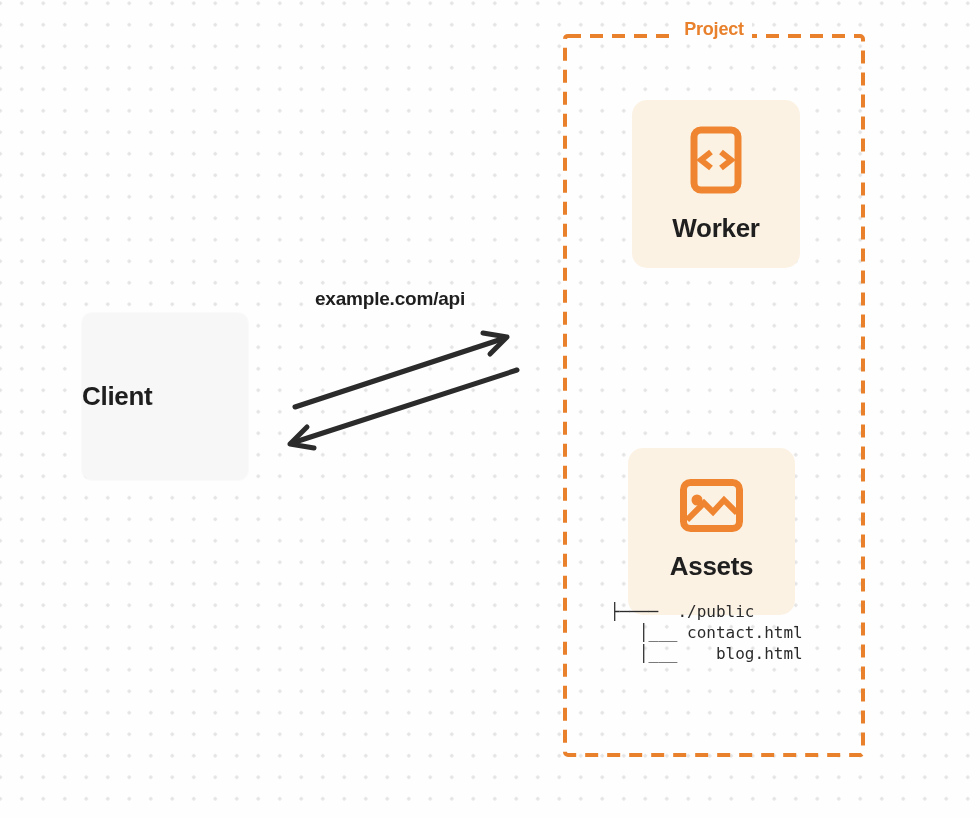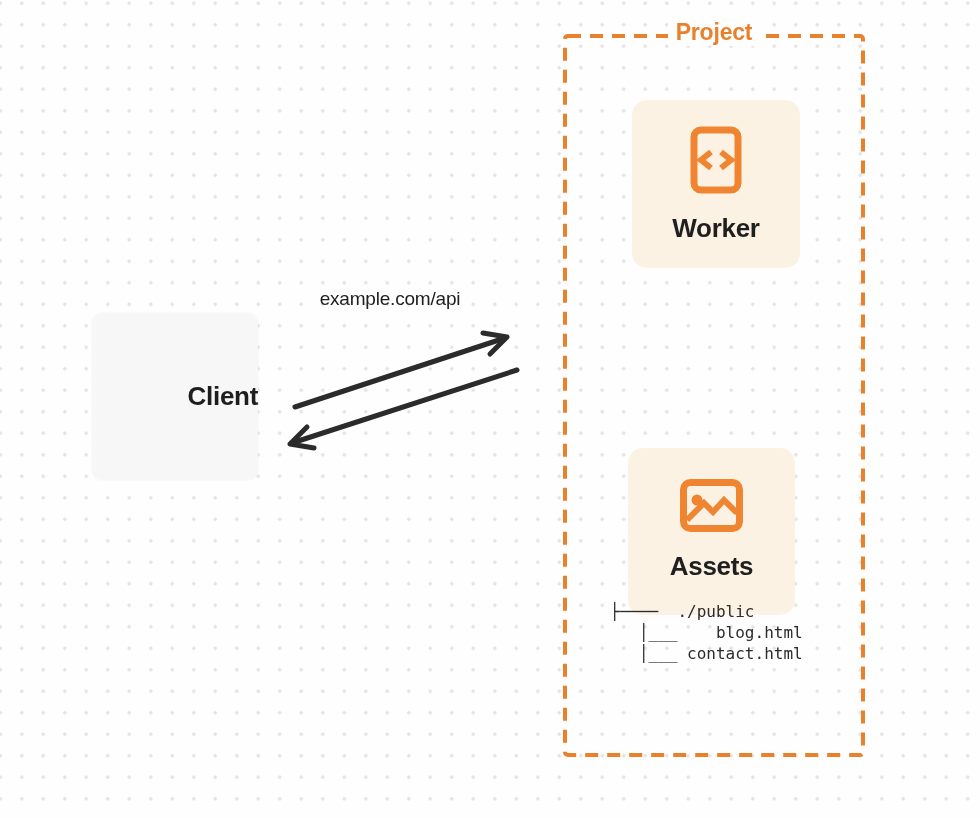--- a/index.html
+++ b/index.html
@@ -11,32 +11,32 @@
     position:relative;
     width:980px;height:818px;
     overflow:hidden;
     background-color:#fefefe;
     background-image:radial-gradient(circle, #e3e3e3 1.5px, transparent 1.7px);
     background-size:21.5px 21.5px;
     background-position:11px 14px;
   }
   
   .client-box{
-    position:absolute;left:92px;top:313px;width:166px;height:167px;
+    position:absolute;left:82px;top:313px;width:166px;height:167px;
     background:#f7f7f7;border-radius:10px;
-    display:flex;align-items:center;justify-content:flex-end;
+    display:flex;align-items:center;justify-content:flex-start;
     box-shadow:0 0 0 1px rgba(0,0,0,0.015);
   }
   .client-box .label{
     font-size:26px;font-weight:bold;color:#1e1e1e;letter-spacing:-0.3px;
   }
   
   .request-label{
     position:absolute;left:270px;top:288px;width:240px;
-    text-align:center;font-size:19px;font-weight:normal;color:#1e1e1e;
+    text-align:center;font-size:19px;font-weight:bold;color:#1e1e1e;
     letter-spacing:-0.2px;
   }
   
   .arrows{
     position:absolute;left:0;top:0;width:980px;height:818px;
     pointer-events:none;
   }
   .arrows path{
     stroke:#2b2b2b;stroke-width:5;fill:none;
     stroke-linecap:round;stroke-linejoin:round;
@@ -45,21 +45,21 @@
   .project-box{
     position:absolute;left:563px;top:34px;width:302px;height:723px;
   }
   .project-border{position:absolute;left:0;top:0;}
   .project-label{
     position:absolute;left:0;right:0;top:-15px;
     text-align:center;
   }
   .project-label span{
     display:inline-block;background:#fefefe;padding:0 8px;
-    font-size:23px;font-weight:bold;color:#e8802c;letter-spacing:-0.2px;
+    font-size:18px;font-weight:bold;color:#e8802c;letter-spacing:-0.2px;
   }
   
   .card{
     position:absolute;
     background:#fcf2e4;border-radius:15px;
     display:flex;flex-direction:column;align-items:center;
   }
   .card-worker{left:632px;top:100px;width:168px;height:168px;}
   .card-assets{left:628px;top:448px;width:167px;height:167px;}
   .card .icon{flex:0 0 auto;}
@@ -125,18 +125,18 @@
           <rect class="stroke" x="4" y="4" width="44" height="60" rx="7" stroke-width="7"></rect>
           <path class="stroke" d="M21 26 L11 34 L21 42" stroke-width="6" stroke-linejoin="miter"></path>
           <path class="stroke" d="M31 26 L41 34 L31 42" stroke-width="6" stroke-linejoin="miter"></path>
         </svg>
       </div>
       <div class="card-label">Worker</div>
     </div>
 
     <div class="file-tree" style="left:47px;top:567px;">
       <div class="tree-line">├────  ./public</div>
+      <div class="tree-line">   │___ contact.html</div>
       <div class="tree-line">   │___    blog.html</div>
-      <div class="tree-line">   │___ contact.html</div>
     </div>
   </div>
 
 </div>
 
 </body></html>

